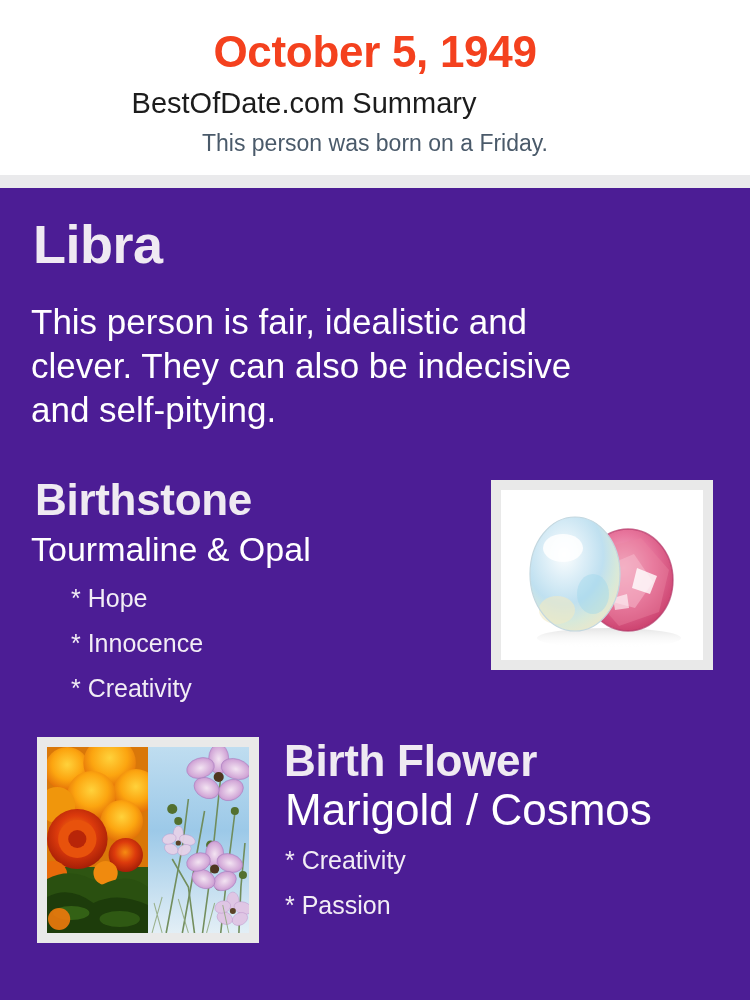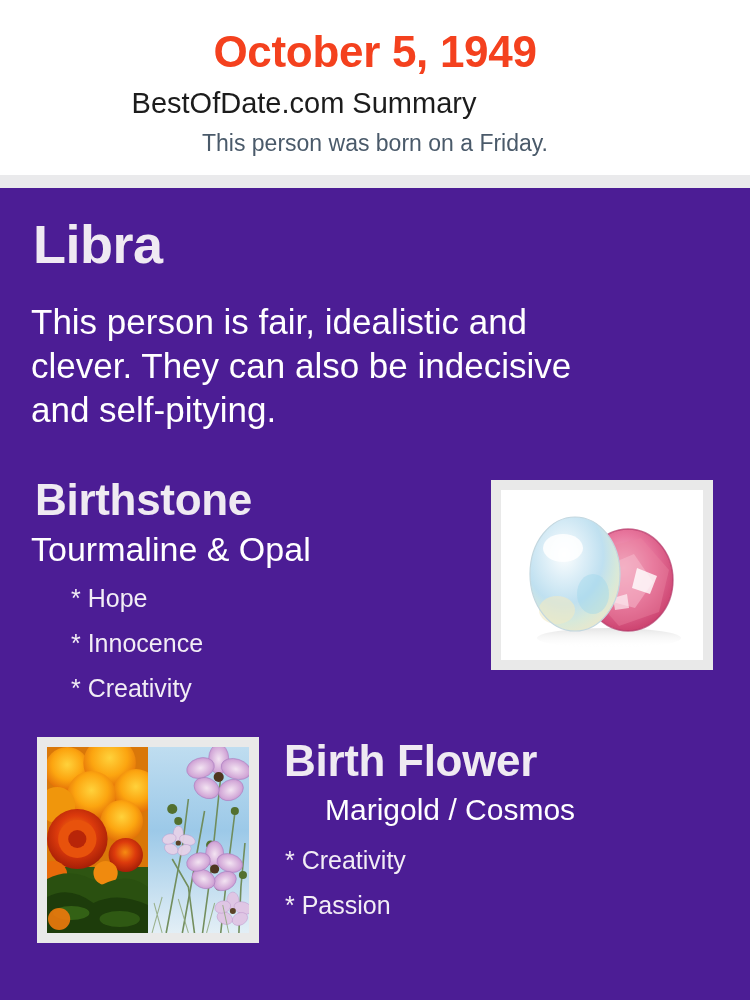--- a/index.html
+++ b/index.html
@@ -140,26 +140,25 @@
     font-size: 44px;
     font-weight: bold;
     color: #EFEAF2;
     line-height: 50px;
     letter-spacing: -0.3px;
     white-space: nowrap;
   }
   .flower-sub {
     position: absolute;
     left: 285px; top: 601px;
-    font-size: 30px;
+    font-size: 44px;
     font-weight: normal;
     color: #FFFFFF;
     line-height: 42px;
     white-space: nowrap;
-    margin-left: 40px;
   }
   .flower-list {
     position: absolute;
     left: 285px; top: 650px;
     width: 420px;
   }
   .flower-list .bullet {
     font-size: 25px;
     color: #F2EDF5;
     line-height: 45px;

